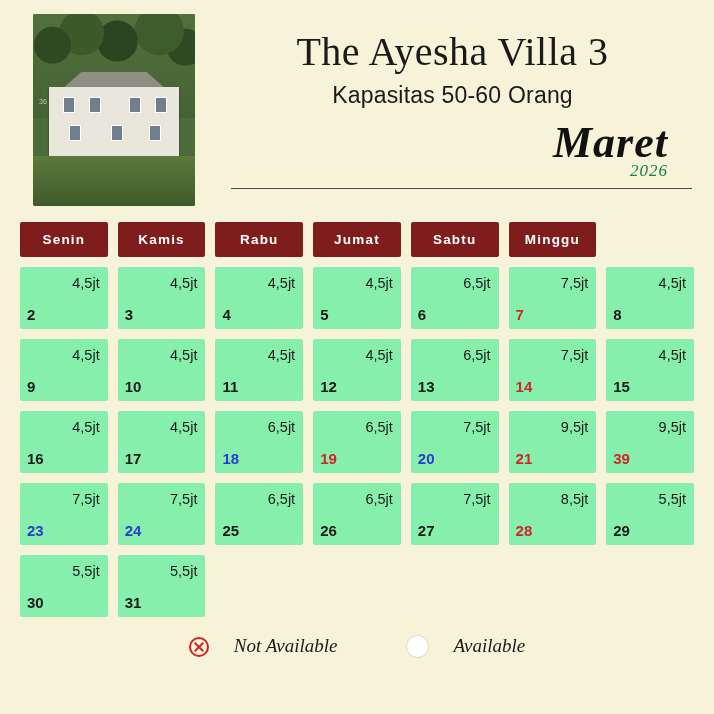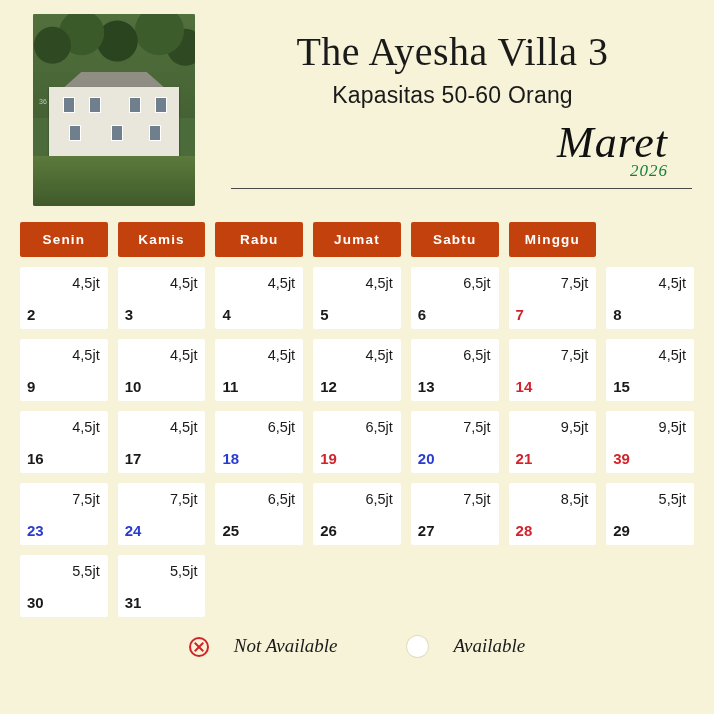--- a/index.html
+++ b/index.html
@@ -126,20 +126,21 @@
     position: relative;
   }
   .month-name {
     font-family: "Liberation Serif", serif;
     font-style: italic;
     font-size: 44px;
     color: #111;
     line-height: 1;
     letter-spacing: 1px;
     display: inline-block;
+    font-weight: bold;
   }
   .month-year {
     font-family: "Liberation Serif", serif;
     font-style: italic;
     font-size: 17px;
     color: #15803d;
     display: block;
     margin-top: -4px;
     letter-spacing: 1px;
   }
@@ -157,36 +158,36 @@
     padding: 10px 20px 0 20px;
     box-sizing: border-box;
   }
   .dow-row {
     display: grid;
     grid-template-columns: repeat(7, 1fr);
     gap: 10px;
     margin-bottom: 10px;
   }
   .dow {
-    background: #c2410c;
+    background: #7f1d1d;
     color: #ffffff;
     text-align: center;
     font-size: 13.5px;
     font-weight: bold;
     letter-spacing: 1.2px;
     padding: 10px 0;
     border-radius: 2px;
   }
   .weeks {
     display: grid;
     grid-template-columns: repeat(7, 1fr);
     gap: 10px;
   }
   .cell {
-    background: #ffffff;
+    background: #86efac;
     border-radius: 2px;
     height: 62px;
     position: relative;
     box-sizing: border-box;
   }
   .cell.hidden {
     background: transparent;
   }
   .daynum {
     position: absolute;

